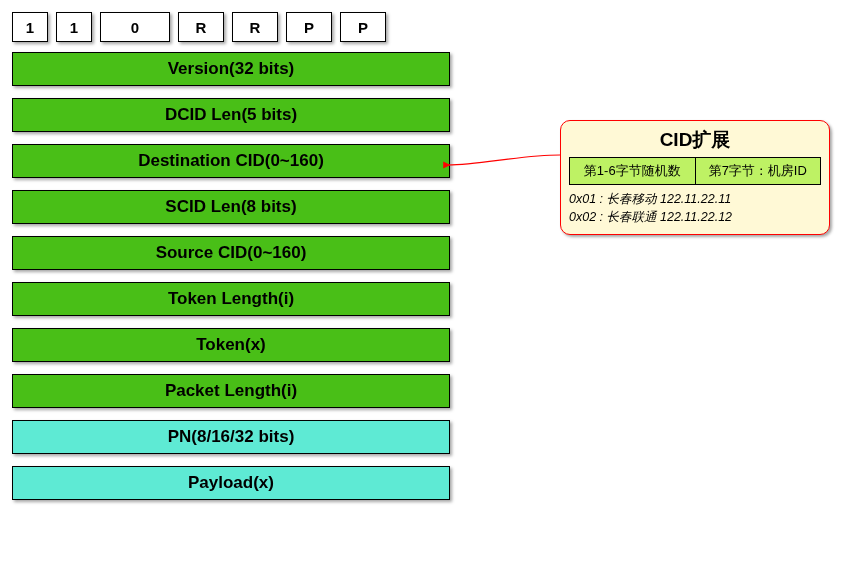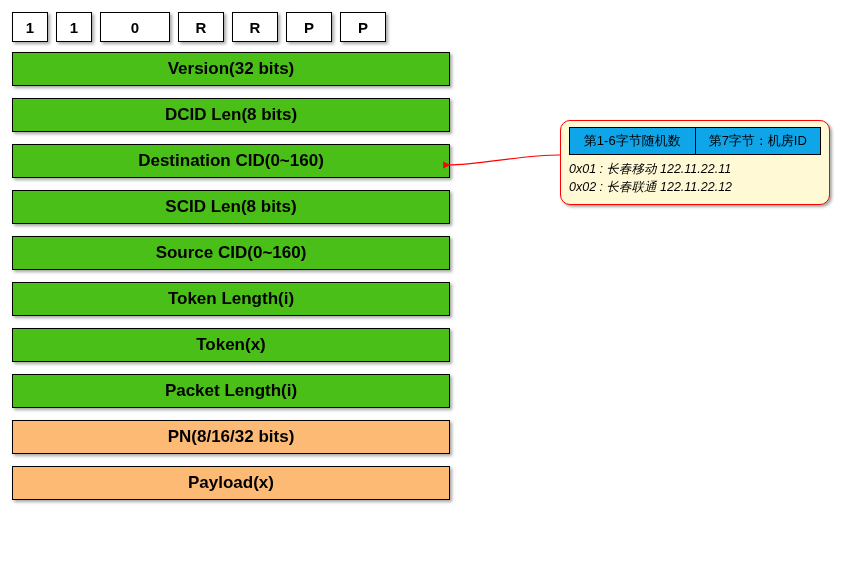--- a/index.html
+++ b/index.html
@@ -38,21 +38,21 @@
     display: flex;
     align-items: center;
     justify-content: center;
     font-weight: bold;
     font-size: 17px;
     margin-bottom: 12px;
     box-shadow: 2px 2px 3px rgba(0,0,0,0.35);
     box-sizing: border-box;
   }
   .green  { background: #49bf17; }
-  .yellow { background: #fdba74; }
+  .yellow { background: #5eead4; }
   .callout {
     position: absolute;
     left: 560px;
     top: 120px;
     width: 270px;
     background: #fff9d6;
     border: 1px solid #ff0000;
     border-radius: 10px;
     box-shadow: 2px 2px 3px rgba(0,0,0,0.35);
     padding: 6px 8px 8px 8px;
@@ -60,21 +60,21 @@
   }
   .callout-title {
     text-align: center;
     font-weight: bold;
     font-size: 19px;
     margin-bottom: 4px;
   }
   .callout-table {
     display: flex;
     border: 1px solid #000;
-    background: #0ea5e9;
+    background: #bef264;
     margin-bottom: 6px;
   }
   .callout-table > div {
     flex: 1;
     text-align: center;
     font-size: 13px;
     padding: 4px 2px;
   }
   .callout-table > div:first-child { border-right: 1px solid #000; }
   .callout-list {
@@ -96,40 +96,41 @@
   <div class="bit narrow">1</div>
   <div class="bit narrow">1</div>
   <div class="bit wide">0</div>
   <div class="bit mid">R</div>
   <div class="bit mid">R</div>
   <div class="bit mid">P</div>
   <div class="bit mid">P</div>
 </div>
 
 <div class="field green">Version(32 bits)</div>
-<div class="field green">DCID Len(8 bits)</div>
+<div class="field green">DCID Len(5 bits)</div>
 <div class="field green">Destination CID(0~160)</div>
 <div class="field green">SCID Len(8 bits)</div>
 <div class="field green">Source CID(0~160)</div>
 <div class="field green">Token Length(i)</div>
 <div class="field green">Token(x)</div>
 <div class="field green">Packet Length(i)</div>
 <div class="field yellow">PN(8/16/32 bits)</div>
 <div class="field yellow">Payload(x)</div>
 
 <svg class="arrow" width="130" height="60">
   <defs>
     <marker id="ah" markerWidth="8" markerHeight="8" refX="2" refY="3" orient="auto">
       <path d="M6,0 L0,3 L6,6 Z" fill="#ff0000"></path>
     </marker>
   </defs>
   <path d="M120,20 C80,20 40,30 8,30" stroke="#ff0000" fill="none" stroke-width="1.2" marker-end="url(#ah)"></path>
 </svg>
 
 <div class="callout">
+  <div class="callout-title">CID扩展</div>
   <div class="callout-table">
     <div>第1-6字节随机数</div>
     <div>第7字节：机房ID</div>
   </div>
   <div class="callout-list">
     <div>0x01 : 长春移动 122.11.22.11</div>
     <div>0x02 : 长春联通 122.11.22.12</div>
   </div>
 </div>
 

